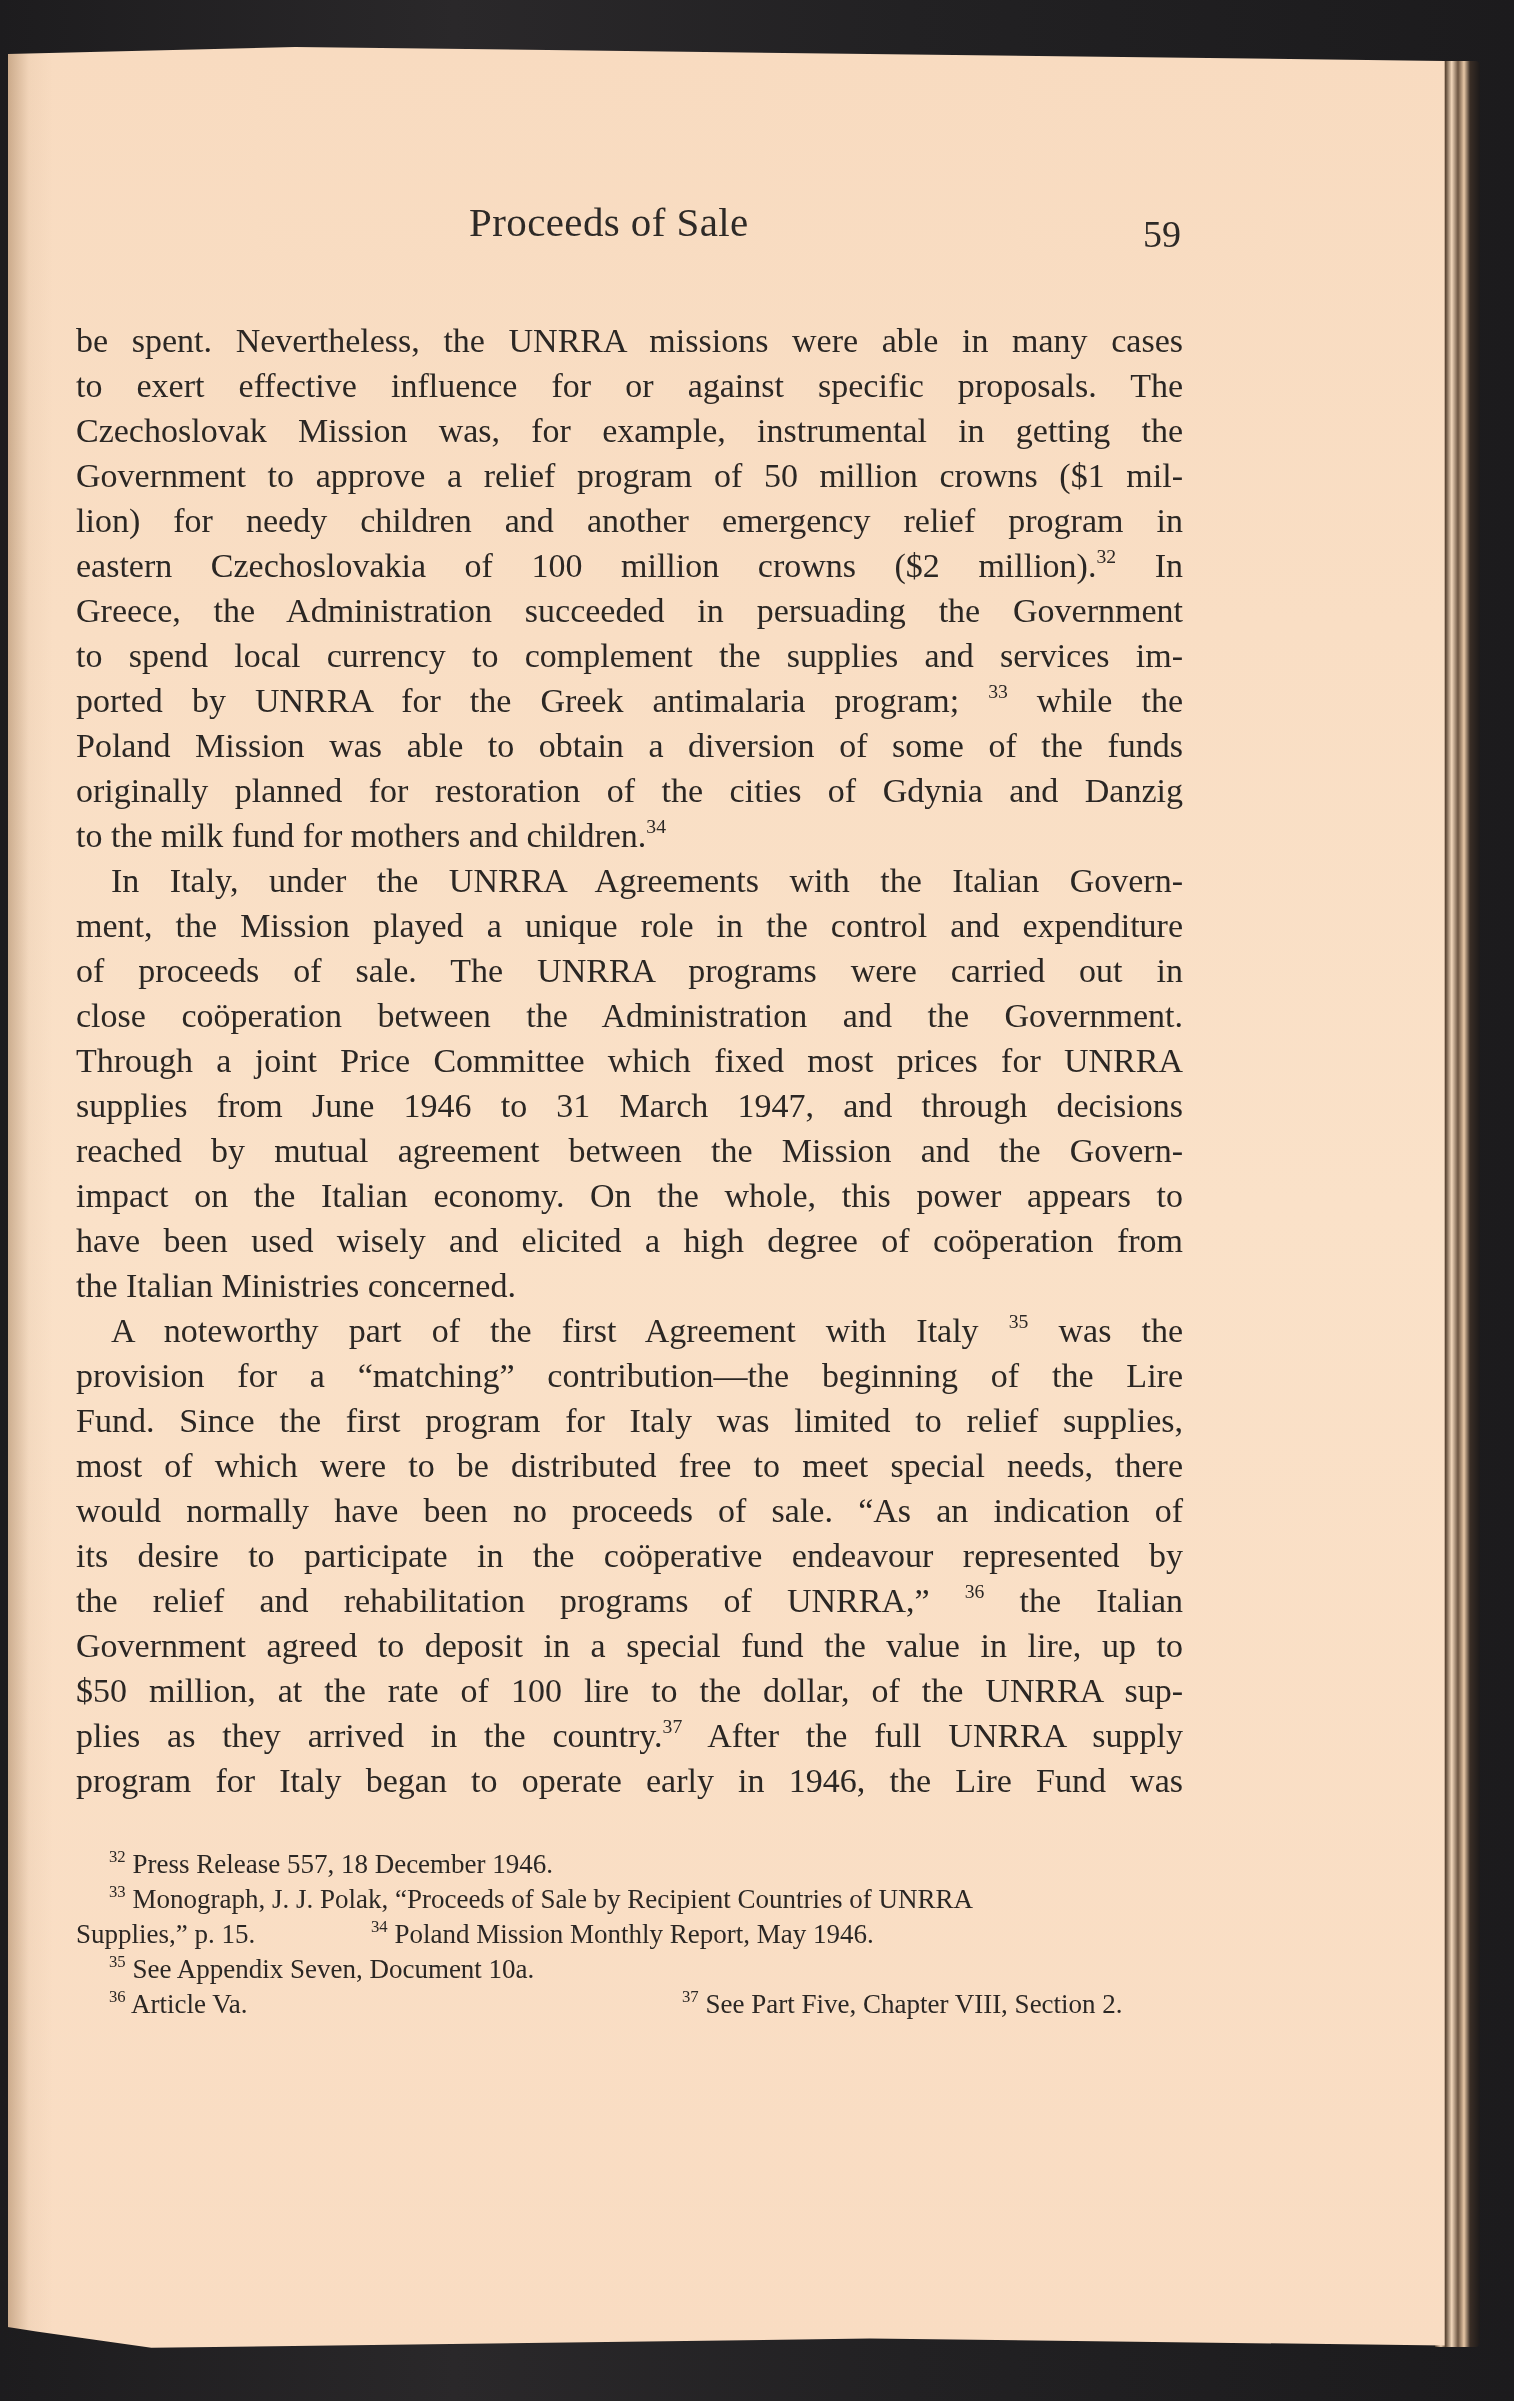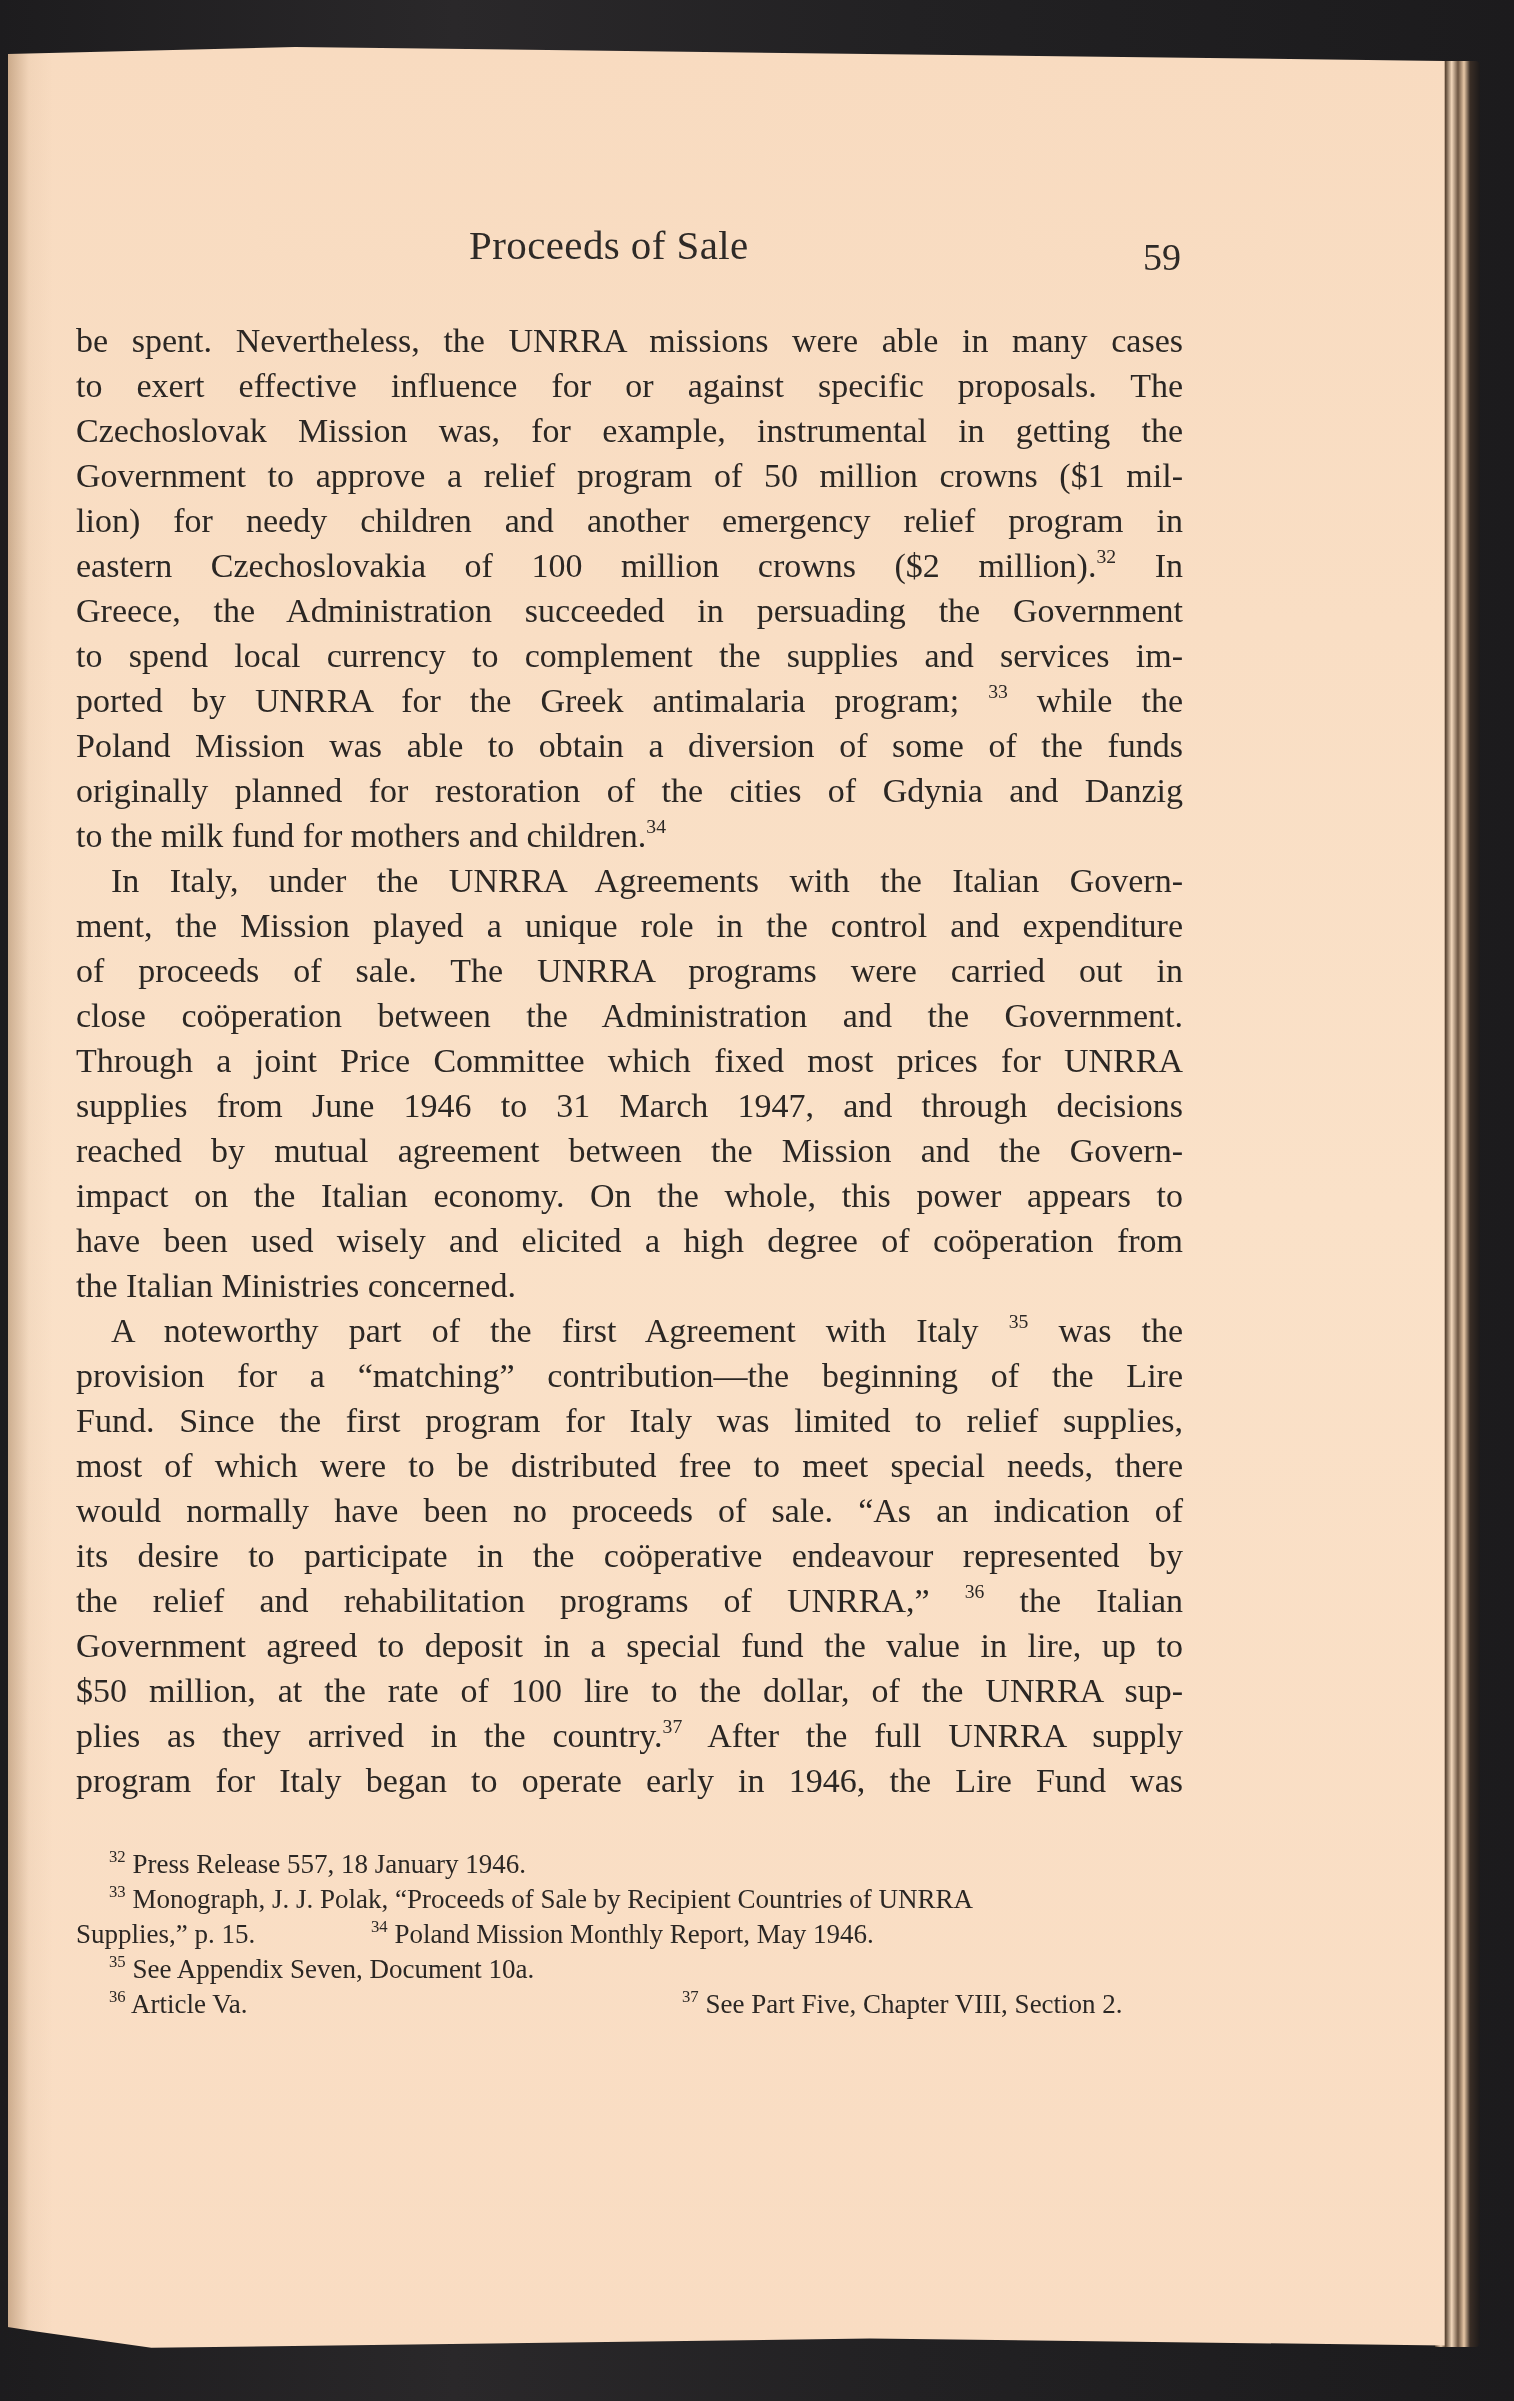--- a/index.html
+++ b/index.html
@@ -20,21 +20,21 @@
   .page {
     position: absolute; left: 7.6px; top: 47px; width: 1437px; height: 2317px;
     background: #f8dcc3;
     background-image:
       linear-gradient(90deg, rgba(120,80,40,0.35) 0px, rgba(120,80,40,0.05) 21px, rgba(0,0,0,0) 45px),
       linear-gradient(180deg, #f8dbc0 0%, #fae1c8 50%, #f9dcc2 100%);
     border-top-left-radius: 1.5px;
     clip-path: polygon(0 0.3%, 20% 0%, 100% 0.6%, 100% 99.2%, 60% 98.9%, 10% 99.3%, 2% 98.6%, 0 98.4%);
   }
   .header {
-    position: absolute; left: 469px; top: 221px; width: 712px; height: 53px;
+    position: absolute; left: 469px; top: 198px; width: 712px; height: 53px;
   }
   .running-head {
     position: absolute; left: 0; top: 0;
     font-size: 41px; color: #2e2a27; letter-spacing: 0.4px;
   }
   .page-number {
     position: absolute; right: 0; top: 13.6px;
     font-size: 38px; color: #2e2a27; margin-left: 36px;
   }
   .body-text {
@@ -101,19 +101,19 @@
   <span class="line">would normally have been no proceeds of sale. “As an indication of</span>
   <span class="line">its desire to participate in the coöperative endeavour represented by</span>
   <span class="line"><span>the relief and rehabilitation programs of UNRRA,”</span> <sup>36</sup><span> the Italian</span></span>
   <span class="line">Government agreed to deposit in a special fund the value in lire, up to</span>
   <span class="line">$50 million, at the rate of 100 lire to the dollar, of the UNRRA sup-</span>
   <span class="line"><span>plies as they arrived in the country.</span><sup>37</sup><span> After the full UNRRA supply</span></span>
   <span class="line">program for Italy began to operate early in 1946, the Lire Fund was</span>
 </div>
 
 <div class="footnotes">
-  <span class="fn-line indent"><span class="fn-sup">32</span> <span>Press Release 557, 18 January 1946.</span></span>
+  <span class="fn-line indent"><span class="fn-sup">32</span> <span>Press Release 557, 18 December 1946.</span></span>
   <span class="fn-line indent"><span class="fn-sup">33</span> <span>Monograph, J. J. Polak, “Proceeds of Sale by Recipient Countries of UNRRA</span></span>
   <span class="fn-line"><span>Supplies,” p. 15.</span><span class="fn-right" style="left:295px;"><span class="fn-sup">34</span> <span>Poland Mission Monthly Report, May 1946.</span></span></span>
   <span class="fn-line indent"><span class="fn-sup">35</span> <span>See Appendix Seven, Document 10a.</span></span>
   <span class="fn-line indent"><span class="fn-sup">36</span> <span>Article Va.</span><span class="fn-right" style="left:606px;text-align:right;"><span class="fn-sup">37</span> <span>See Part Five, Chapter VIII, Section 2.</span></span></span>
 </div>
 
 
 </body></html>

